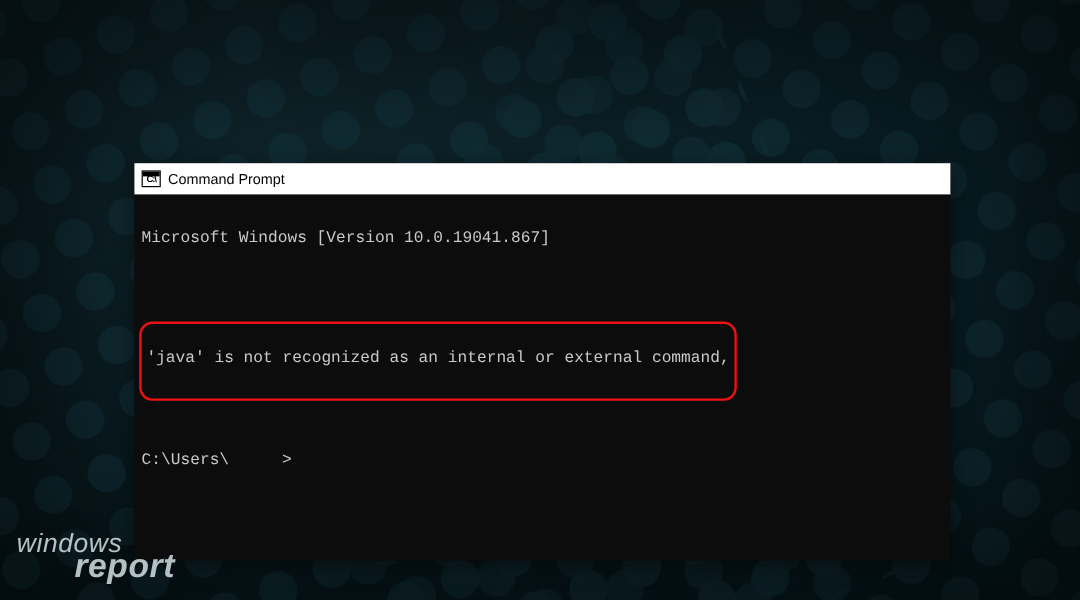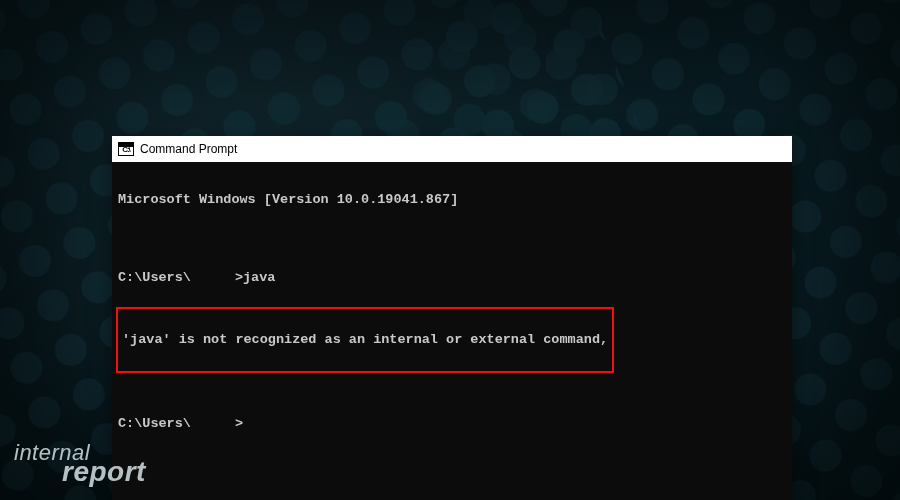--- a/index.html
+++ b/index.html
@@ -76,30 +76,30 @@
   }
   .cmd-icon span { position: relative; top: 1px; letter-spacing: -1px; }
 
   .terminal {
     padding: 8px 6px 34px 6px;
     color: #c9c9c9;
     font-size: 13.5px;
     line-height: 1.45;
     white-space: pre;
   }
-  .line { white-space: pre; font-weight: bold; }
+  .line { white-space: pre; }
   .redact {
     display: inline-block;
     width: 44px; height: 12px;
     background: #0c0c0c;
     vertical-align: -1px;
   }
   .error-box {
     border: 2px solid #e11;
-    border-radius: 0;
+    border-radius: 11px;
     padding: 1px 4px 2px 4px;
     margin: 0 0 2px -2px;
     display: inline-block;
   }
   .error-box .line { white-space: pre; }
 
   .watermark {
     position: absolute;
     left: 14px; bottom: 16px;
     color: #dfeef2;
@@ -131,25 +131,24 @@
 <div class="cmd-window">
   <div class="titlebar">
     <span class="cmd-icon">
         <span>C:\</span>
       </span>
     <span>Command Prompt</span>
   </div>
   <div class="terminal">
 <div class="line">Microsoft Windows [Version 10.0.19041.867]</div>
 <div class="line"> </div>
-<div class="line"><span>C:\Users\</span><span class="redact"></span><span>&gt;java</span></div>
 <div class="error-box">
 <div class="line">'java' is not recognized as an internal or external command,</div>
 </div>
 <div class="line"> </div>
 <div class="line"><span>C:\Users\</span><span class="redact"></span><span>&gt;</span></div>
   </div>
 </div>
 
 <div class="watermark">
-  <div class="w1">internal</div>
+  <div class="w1">windows</div>
   <div class="w2">report</div>
 </div>
 
 </body></html>

